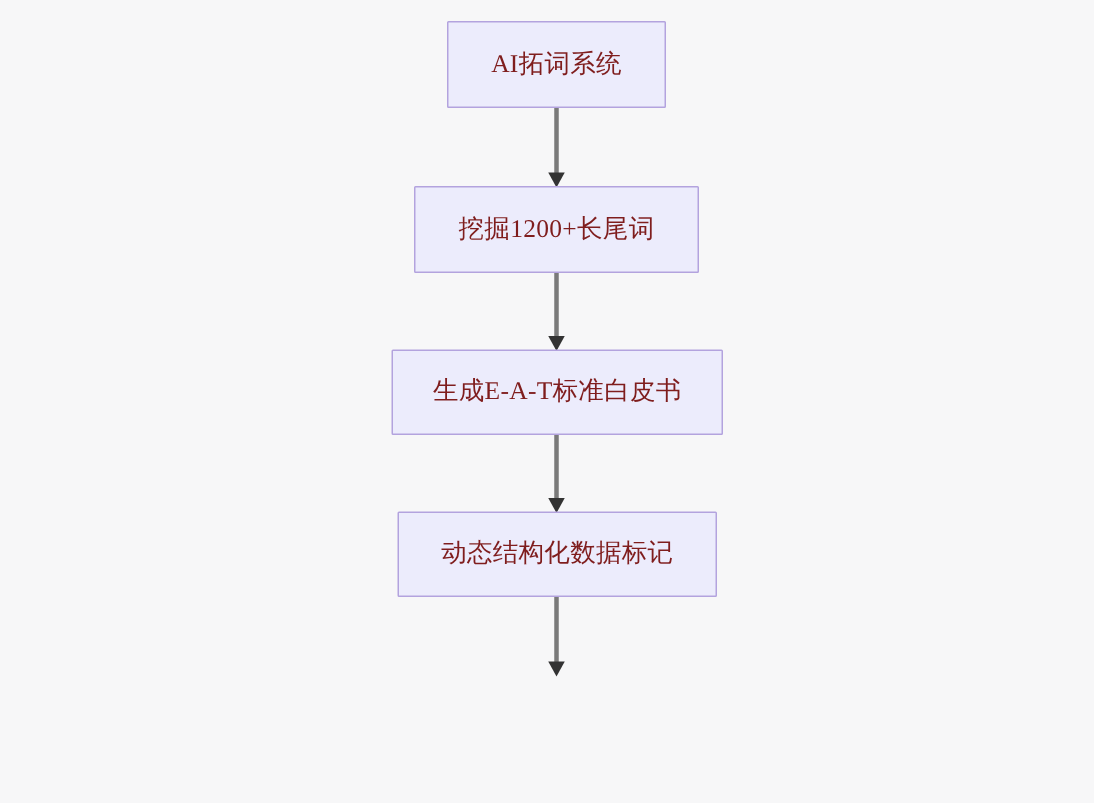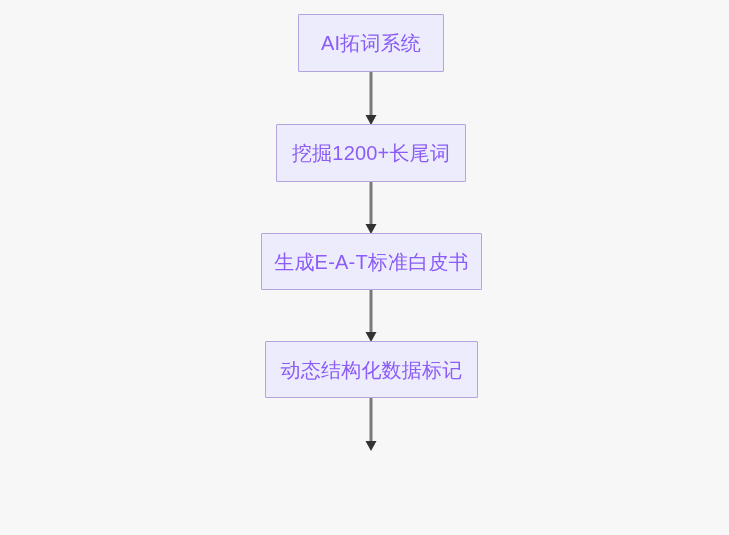--- a/index.html
+++ b/index.html
@@ -22,25 +22,26 @@
     position: absolute;
     box-sizing: border-box;
     background: #ececfc;
     border: 1.6px solid #b3a3de;
     border-radius: 1px;
     display: flex;
     align-items: center;
     justify-content: center;
   }
   .node-label {
-    font-size: 20px;
+    font-size: 17px;
     line-height: 1.2;
-    color: #8b5cf6;
+    color: #7f1d1d;
     white-space: nowrap;
     letter-spacing: 0.2px;
+    font-family: Liberation Serif, serif;
   }
   .edge {
     position: absolute;
   }
   .edge svg {
     display: block;
     overflow: visible;
   }
 </style>
 </head>

